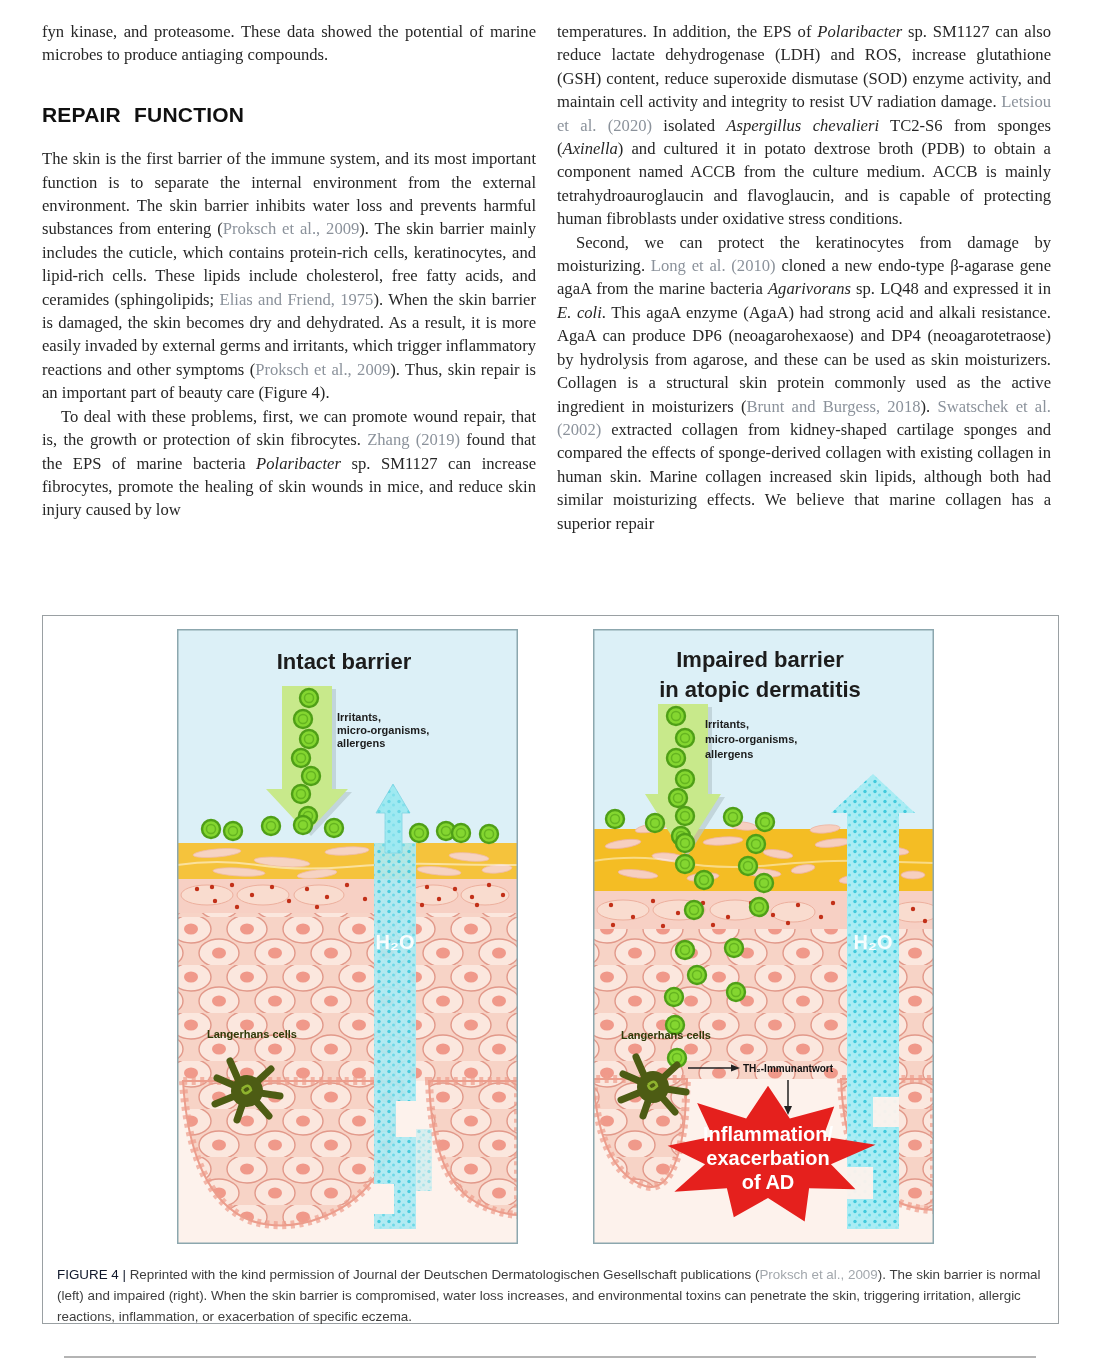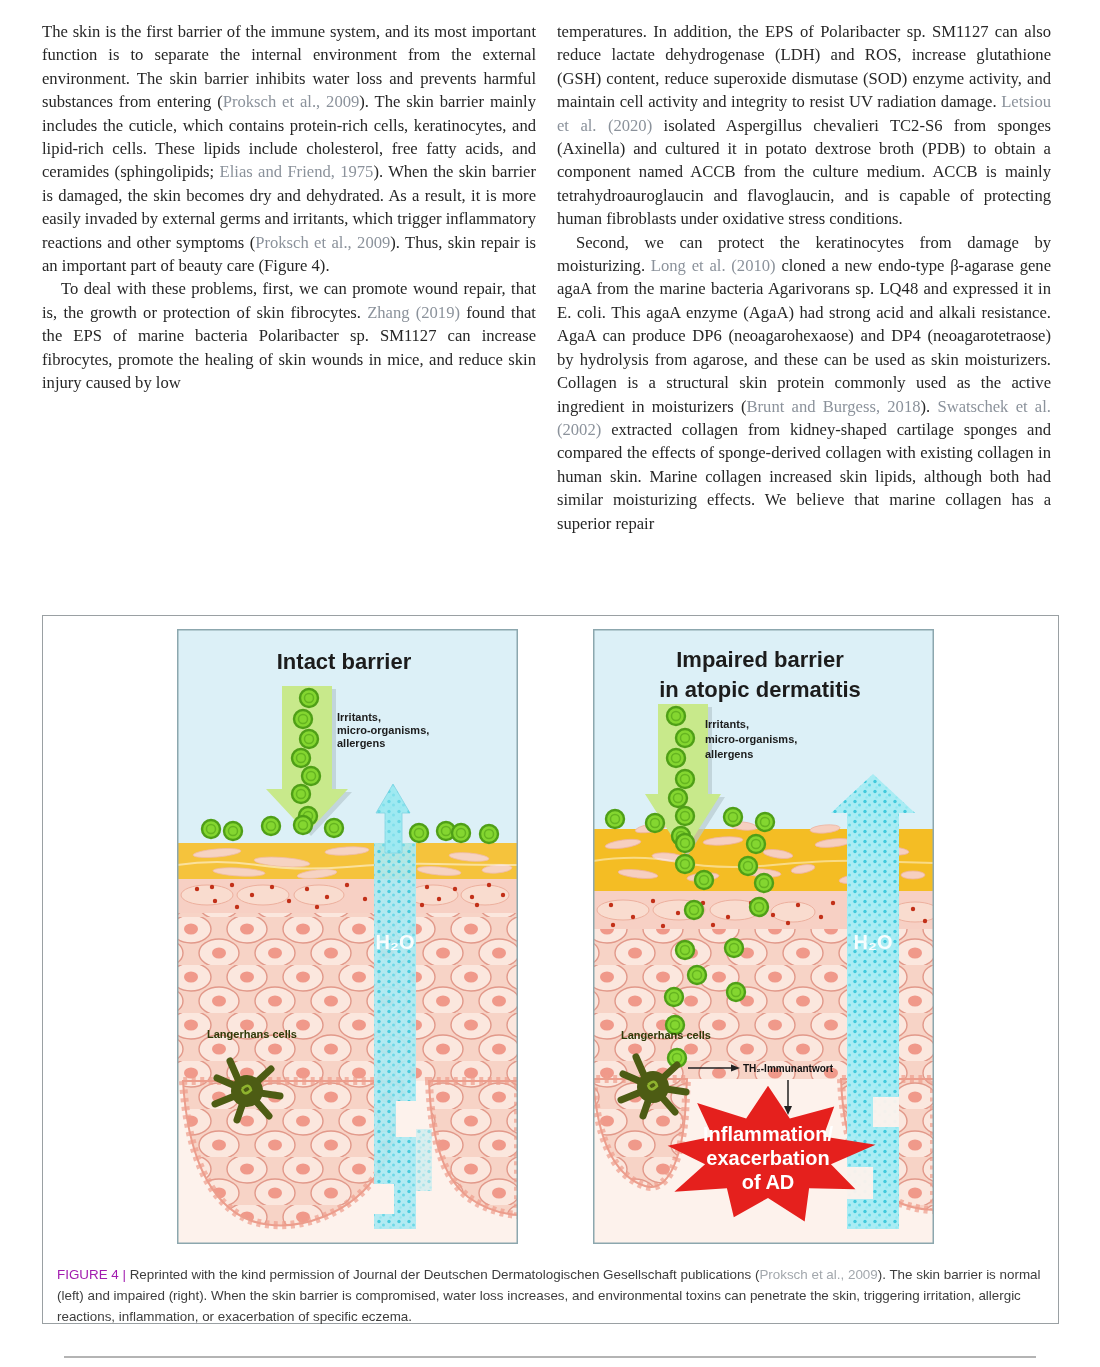--- a/index.html
+++ b/index.html
@@ -4,28 +4,28 @@
 <style>
   html,body{margin:0;padding:0;background:#ffffff;}
   .page{position:relative;width:1100px;height:1367px;background:#fff;font-family:"Liberation Serif",serif;overflow:hidden;}
   .col{position:absolute;top:20px;width:494px;color:#262626;font-size:16.6px;line-height:23.4px;text-align:justify;}
   .col-left{left:42px;}
   .col-right{left:557px;}
   p{margin:0;}
   .indent{text-indent:19px;}
   .section-heading{font-family:"Liberation Sans",sans-serif;font-weight:bold;font-size:21px;letter-spacing:.2px;word-spacing:7px;color:#101010;margin:36px 0 21px 0;}
   .cite{color:#8b929b;}
-  .it{}
+  .it{font-style:italic;}
   .b{font-weight:normal;}
   .figbox{position:absolute;left:42px;top:615px;width:1017px;height:709px;border:1px solid #9aa0a3;background:#fff;box-sizing:border-box;}
   .panel{position:absolute;top:13px;}
   .panelL{left:134px;}
   .panelR{left:550px;}
   .caption{position:absolute;left:14px;top:649px;width:988px;font-family:"Liberation Sans",sans-serif;font-size:13.4px;line-height:20.8px;color:#3d3d3d;text-align:left;}
-  .caption .b{color:#a21caf;}
+  .caption .b{color:#0f172a;}
   .caption .cite{color:#a3a8ad;}
   .footer-rule{position:absolute;left:64px;top:1356px;width:972px;height:2px;background:#b4b4b4;}
   .ft{font-family:"Liberation Sans",sans-serif;}
   svg text{user-select:none;}
 </style>
 </head>
 <body>
 
 <div class="page">
 
@@ -58,20 +58,22 @@
       </g>
       <g id="lang">
         <path d="M0,0 L-30,-13 M0,0 L24,-22 M-6,-5 L-17,-30 M0,0 L33,5 M0,0 L22,25 M0,0 L-10,29 M0,0 L-32,13" stroke="#4d5c14" stroke-width="7" stroke-linecap="round" fill="none"></path>
         <circle r="16" fill="#4d5c14"></circle>
         <path d="M-5,-2 q7,-7 9,1 q-7,7 -9,-1" stroke="#8fb32e" stroke-width="2.5" fill="none"></path>
       </g>
     </defs>
   </svg>
 
   <div class="col col-left">
+    <p class="body-text"><span>fyn kinase, and proteasome. These data showed the potential of marine microbes to produce antiaging compounds.</span></p>
+    <h2 class="section-heading">REPAIR FUNCTION</h2>
     <p class="body-text"><span>The skin is the first barrier of the immune system, and its most important function is to separate the internal environment from the external environment. The skin barrier inhibits water loss and prevents harmful substances from entering (</span><span class="cite">Proksch et al., 2009</span><span>). The skin barrier mainly includes the cuticle, which contains protein-rich cells, keratinocytes, and lipid-rich cells. These lipids include cholesterol, free fatty acids, and ceramides (sphingolipids; </span><span class="cite">Elias and Friend, 1975</span><span>). When the skin barrier is damaged, the skin becomes dry and dehydrated. As a result, it is more easily invaded by external germs and irritants, which trigger inflammatory reactions and other symptoms (</span><span class="cite">Proksch et al., 2009</span><span>). Thus, skin repair is an important part of beauty care (</span><span class="b">Figure 4</span><span>).</span></p>
     <p class="body-text indent"><span>To deal with these problems, first, we can promote wound repair, that is, the growth or protection of skin fibrocytes. </span><span class="cite">Zhang (2019)</span><span> found that the EPS of marine bacteria </span><span class="it">Polaribacter</span><span> sp. SM1127 can increase fibrocytes, promote the healing of skin wounds in mice, and reduce skin injury caused by low</span></p>
   </div>
 
   <div class="col col-right">
     <p class="body-text"><span>temperatures. In addition, the EPS of </span><span class="it">Polaribacter</span><span> sp. SM1127 can also reduce lactate dehydrogenase (LDH) and ROS, increase glutathione (GSH) content, reduce superoxide dismutase (SOD) enzyme activity, and maintain cell activity and integrity to resist UV radiation damage. </span><span class="cite">Letsiou et al. (2020)</span><span> isolated </span><span class="it">Aspergillus chevalieri</span><span> TC2-S6 from sponges (</span><span class="it">Axinella</span><span>) and cultured it in potato dextrose broth (PDB) to obtain a component named ACCB from the culture medium. ACCB is mainly tetrahydroauroglaucin and flavoglaucin, and is capable of protecting human fibroblasts under oxidative stress conditions.</span></p>
     <p class="body-text indent"><span>Second, we can protect the keratinocytes from damage by moisturizing. </span><span class="cite">Long et al. (2010)</span><span> cloned a new endo-type β-agarase gene agaA from the marine bacteria </span><span class="it">Agarivorans</span><span> sp. LQ48 and expressed it in </span><span class="it">E. coli</span><span>. This agaA enzyme (AgaA) had strong acid and alkali resistance. AgaA can produce DP6 (neoagarohexaose) and DP4 (neoagarotetraose) by hydrolysis from agarose, and these can be used as skin moisturizers. Collagen is a structural skin protein commonly used as the active ingredient in moisturizers (</span><span class="cite">Brunt and Burgess, 2018</span><span>). </span><span class="cite">Swatschek et al. (2002)</span><span> extracted collagen from kidney-shaped cartilage sponges and compared the effects of sponge-derived collagen with existing collagen in human skin. Marine collagen increased skin lipids, although both had similar moisturizing effects. We believe that marine collagen has a superior repair</span></p>
   </div>
 
   <div class="figbox">

